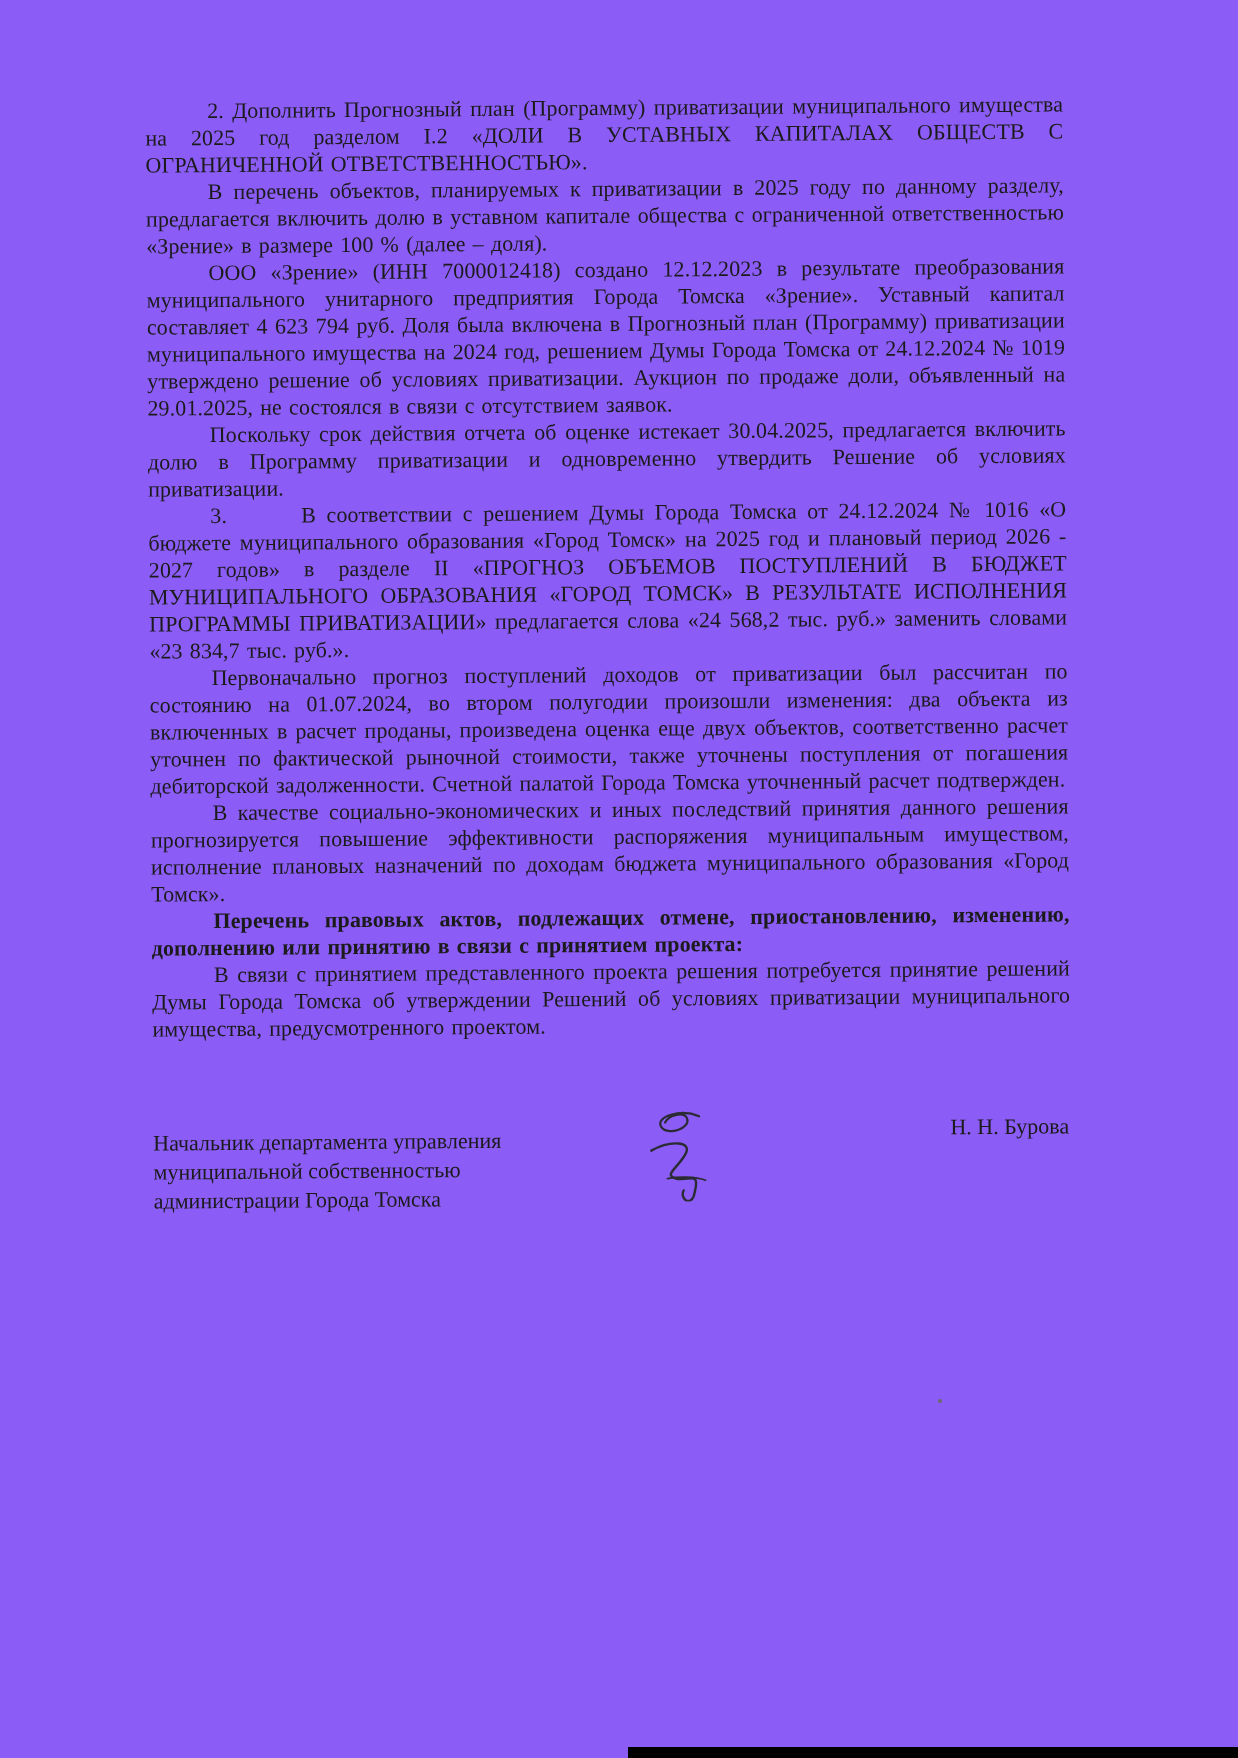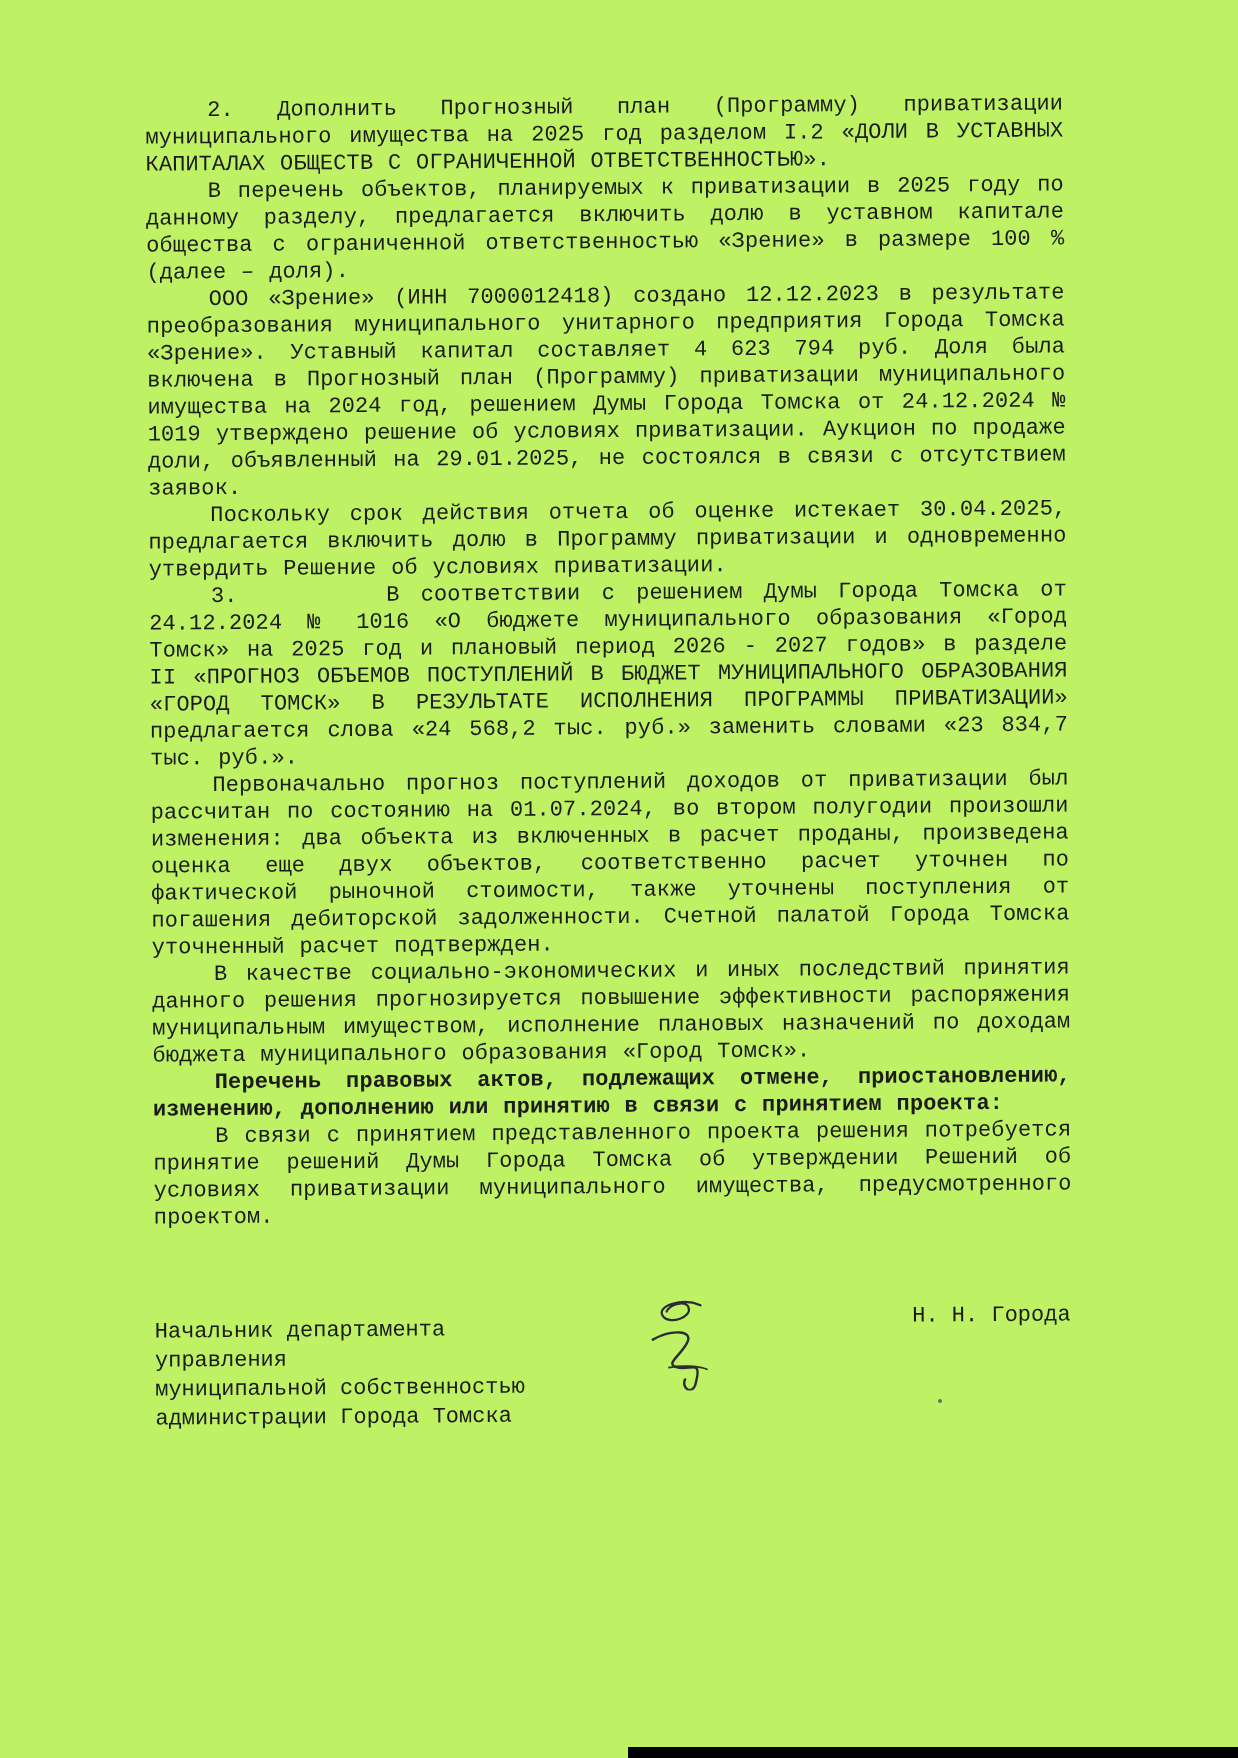--- a/index.html
+++ b/index.html
@@ -11,22 +11,21 @@
     height: 1758px;
     position: relative;
     background: #ffffff;
     overflow: hidden;
     font-family: "Liberation Serif", "DejaVu Serif", serif;
     color: #1b1b1b;
   }
   .page {
     position: absolute;
     inset: 0;
-    background: #bef264;
-    font-family: Liberation Mono, monospace;
+    background: #8b5cf6;
   }
   .content {
     position: absolute;
     top: 94px;
     left: 145px;
     width: 918px;
     transform: rotate(-0.45deg);
     transform-origin: 50% 0;
   }
   p.doc-p {
@@ -112,20 +111,20 @@
         <span>муниципальной собственностью</span>
         <span>администрации Города Томска</span>
       </div>
 
       <svg class="sig-scribble" viewBox="0 0 120 95" xmlns="http://www.w3.org/2000/svg">
         <path d="M78 10 C 60 2, 34 10, 40 20 C 46 30, 70 22, 66 12 C 63 5, 48 8, 44 16" fill="none" stroke="#2b2b33" stroke-width="2.2" stroke-linecap="round"></path>
         <path d="M30 44 C 48 34, 72 34, 64 48 C 56 62, 42 68, 54 72 C 68 76, 80 62, 72 90 C 68 100, 58 92, 62 84" fill="none" stroke="#2b2b33" stroke-width="2.4" stroke-linecap="round"></path>
         <path d="M46 72 C 56 70, 74 70, 84 74" fill="none" stroke="#2b2b33" stroke-width="1.8" stroke-linecap="round"></path>
       </svg>
 
-      <div class="sig-name">Н. Н. Города</div>
+      <div class="sig-name">Н. Н. Бурова</div>
     </div>
 
   </div>
 
   <div class="scan-dot"></div>
   <div class="scan-bar"></div>
 </div>
 
 </body></html>

